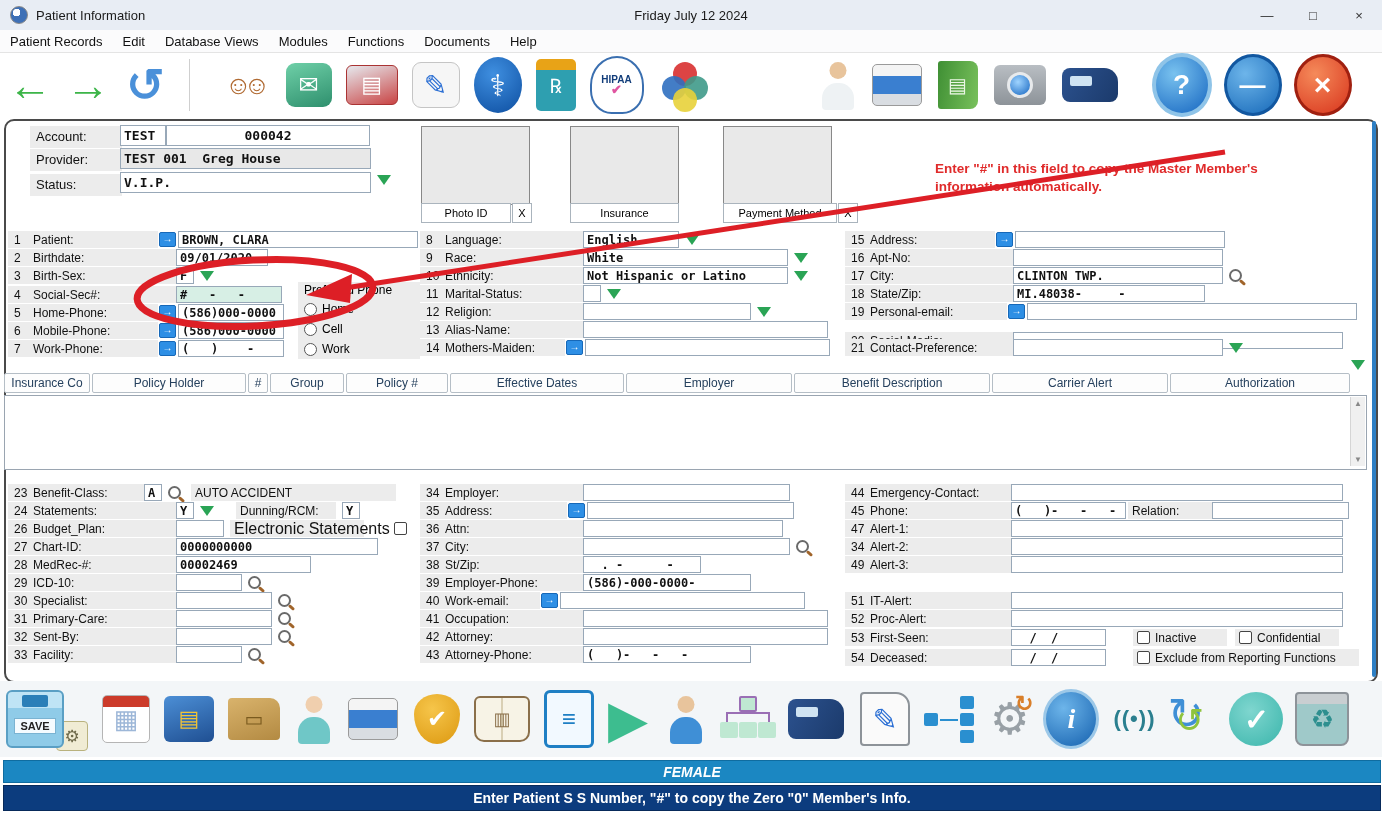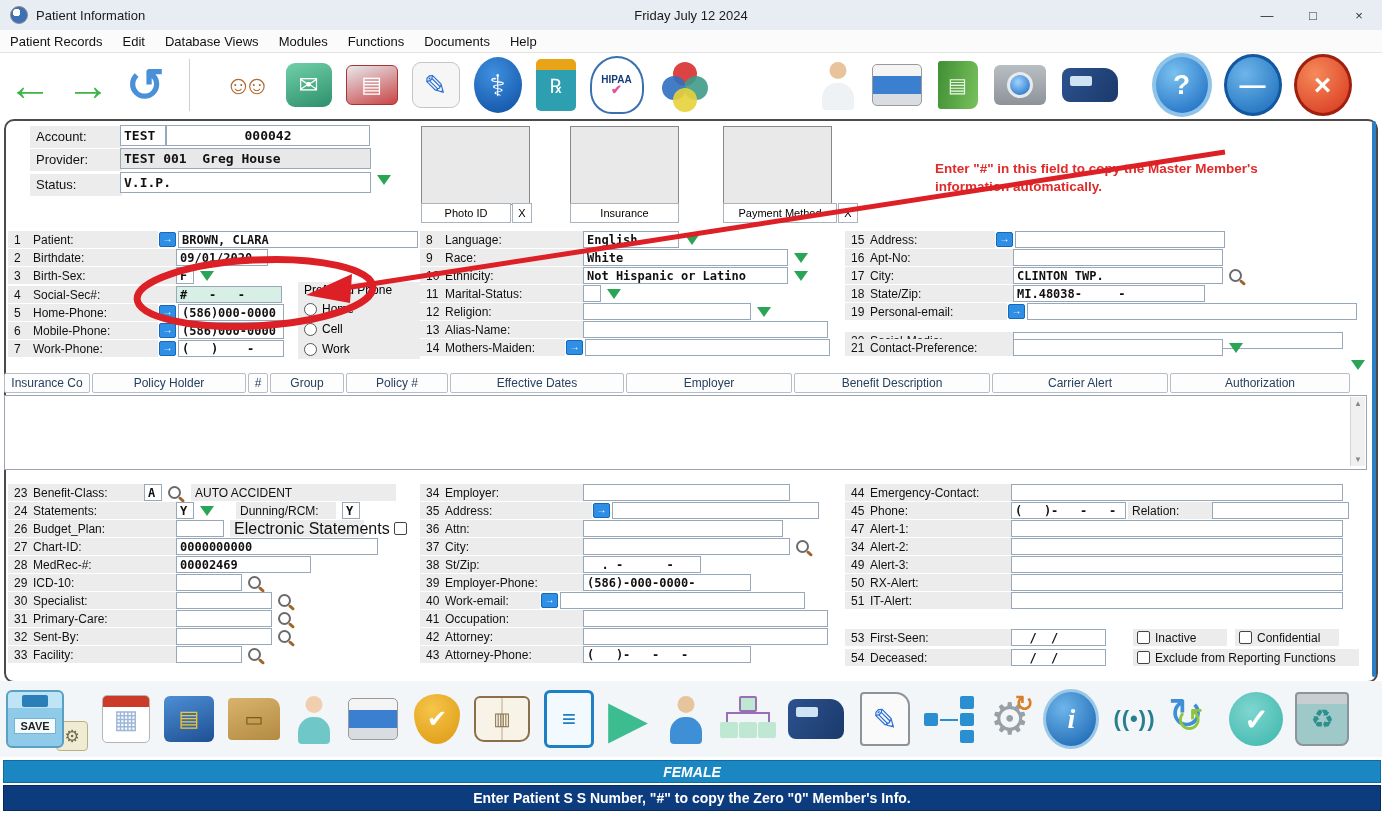--- a/index.html
+++ b/index.html
@@ -494,21 +494,21 @@
   </div>
 
   <div class="fr" style="left:420px;top:484px">
     <div class="ls" style="width:163px">
         <span class="n">34</span>
         <span>Employer:</span>
       </div>
     <div class="fld" style="width:207px"></div>
   </div>
   <div class="fr" style="left:420px;top:502px">
-    <div class="ls" style="width:172px">
+    <div class="ls" style="width:147px">
         <span class="n">35</span>
         <span>Address:</span>
       </div>
     <span class="barr">→</span>
     <div class="fld" style="width:207px"></div>
   </div>
   <div class="fr" style="left:420px;top:520px">
     <div class="ls" style="width:163px">
         <span class="n">36</span>
         <span>Attn:</span>
@@ -597,31 +597,31 @@
       </div>
     <div class="fld" style="width:332px"></div>
   </div>
   <div class="fr" style="left:845px;top:556px">
     <div class="ls" style="width:166px">
         <span class="n">49</span>
         <span>Alert-3:</span>
       </div>
     <div class="fld" style="width:332px"></div>
   </div>
-  <div class="fr" style="left:845px;top:574px">
-    <div class="ls" style="width:166px">
-        <span class="n">50</span>
-        <span>RX-Alert:</span>
-      </div>
-    <div class="fld" style="width:332px"></div>
-  </div>
   <div class="fr" style="left:845px;top:592px">
     <div class="ls" style="width:166px">
         <span class="n">51</span>
         <span>IT-Alert:</span>
+      </div>
+    <div class="fld" style="width:332px"></div>
+  </div>
+  <div class="fr" style="left:845px;top:610px">
+    <div class="ls" style="width:166px">
+        <span class="n">52</span>
+        <span>Proc-Alert:</span>
       </div>
     <div class="fld" style="width:332px"></div>
   </div>
   <div class="fr" style="left:845px;top:629px">
     <div class="ls" style="width:166px">
         <span class="n">53</span>
         <span>First-Seen:</span>
       </div>
     <div class="fld" style="width:95px">  /  /</div>
     <div class="gstrip" style="width:86px;margin-left:27px">

